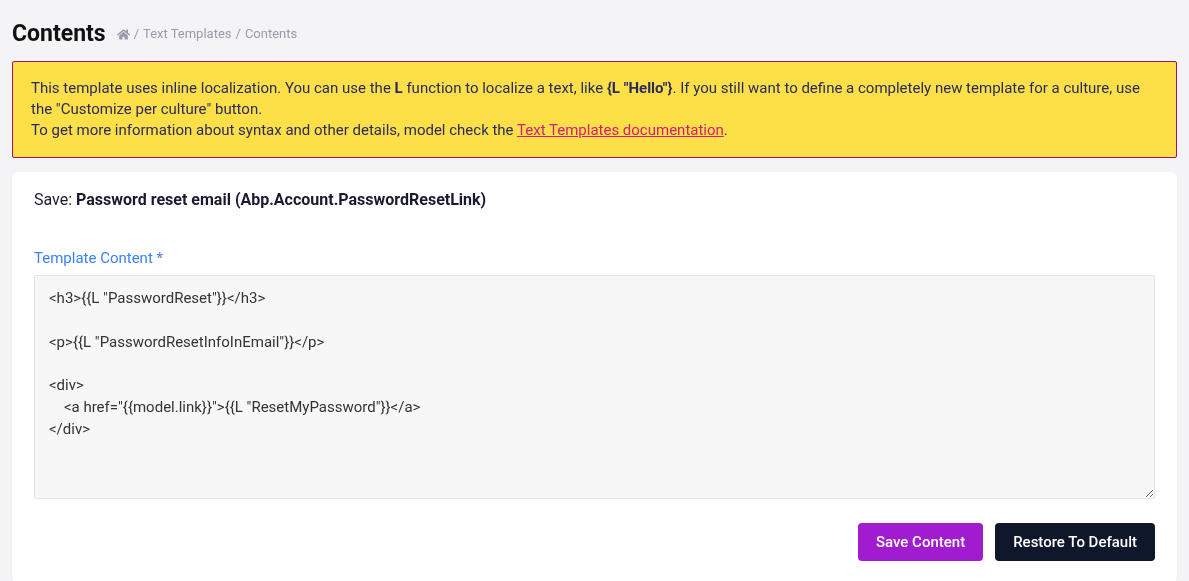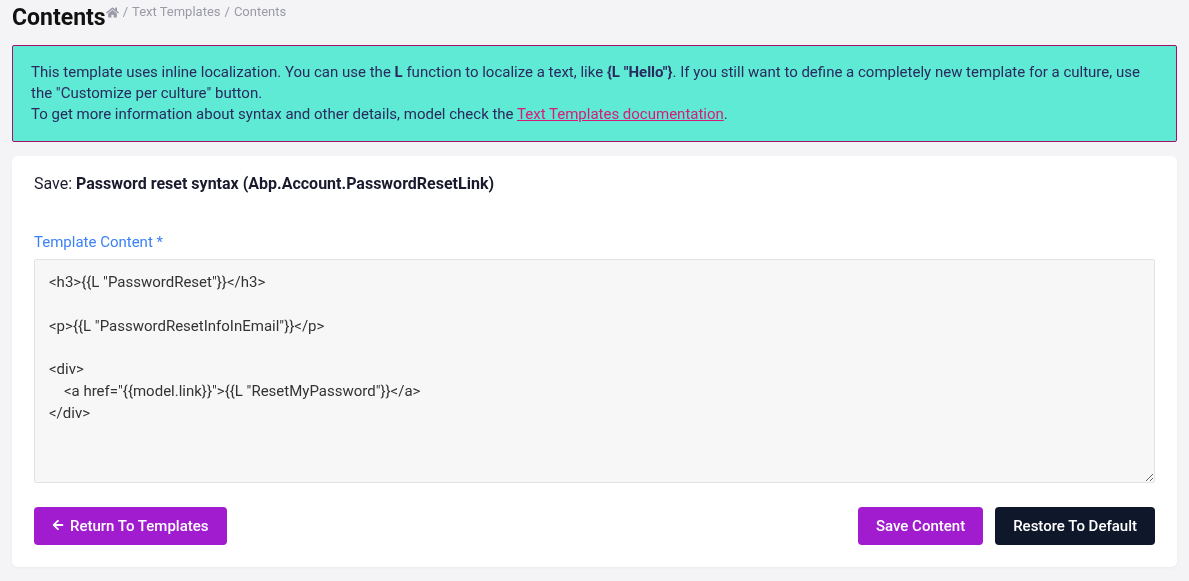--- a/index.html
+++ b/index.html
@@ -6,23 +6,23 @@
   body {
     font-family: -apple-system, BlinkMacSystemFont, "Segoe UI", Roboto, "Helvetica Neue", Arial, sans-serif;
     background: #f4f4f6;
     color: #1a1a2e;
     width: 1189px;
     height: 581px;
     overflow: hidden;
   }
   .page-header {
     display: flex;
-    align-items: flex-start;
-    gap: 0;
-    padding: 4px 12px 14px 12px;
+    align-items: center;
+    gap: 11px;
+    padding: 20px 12px 14px 12px;
   }
   .page-title {
     font-size: 23px;
     font-weight: 700;
     color: #111;
   }
   .breadcrumb {
     display: flex;
     align-items: center;
     gap: 4px;
@@ -32,21 +32,21 @@
   .breadcrumb .home-icon svg {
     width: 13px;
     height: 13px;
     fill: #9a9aa8;
     vertical-align: middle;
   }
   .breadcrumb .sep { color: #9a9aa8; }
   .alert {
     margin: 0 12px 14px 12px;
     border: 1px solid #a3106a;
-    background: #5eead4;
+    background: #fde047;
     padding: 16px 18px;
     font-size: 15px;
     color: #2b2a5e;
     line-height: 1.4;
     border-radius: 2px;
   }
   .alert b { font-weight: 700; }
   .alert a {
     color: #d61b7b;
   }
@@ -137,41 +137,33 @@
 
 <div class="alert">
   <span>This template uses inline localization. You can use the </span><b>L</b><span> function to localize a text, like </span><b>{L "Hello"}</b><span>. If you still want to define a completely new template for a culture, use the "Customize per culture" button.</span>
   <br>
   <span>To get more information about syntax and other details, model check the </span><a href="#">Text Templates documentation</a><span>.</span>
 </div>
 
 <div class="card">
   <div class="name-row">
     <span>Save:</span>
-    <span class="value">Password reset syntax (Abp.Account.PasswordResetLink)</span>
+    <span class="value">Password reset email (Abp.Account.PasswordResetLink)</span>
   </div>
 
   <div class="field-label">Template Content *</div>
   <textarea style="">&lt;h3&gt;{{L "PasswordReset"}}&lt;/h3&gt;
 
 &lt;p&gt;{{L "PasswordResetInfoInEmail"}}&lt;/p&gt;
 
 &lt;div&gt;
     &lt;a href="{{model.link}}"&gt;{{L "ResetMyPassword"}}&lt;/a&gt;
 &lt;/div&gt;</textarea>
 
   <div class="actions">
-    <button class="btn btn-purple">
-      <span class="arrow-left-icon">
-        <svg viewBox="0 0 448 512">
-            <path d="M257.5 445.1l-22.2 22.2c-9.4 9.4-24.6 9.4-33.9 0L7 273c-9.4-9.4-9.4-24.6 0-33.9L201.4 44.7c9.4-9.4 24.6-9.4 33.9 0l22.2 22.2c9.5 9.5 9.3 25-.4 34.3L136.6 216H424c13.3 0 24 10.7 24 24v32c0 13.3-10.7 24-24 24H136.6l120.5 114.8c9.8 9.3 10 24.8.4 34.3z"></path>
-          </svg>
-      </span>
-      <span>Return To Templates</span>
-    </button>
     <div class="spacer"></div>
     <button class="btn btn-purple">
       <span>Save Content</span>
     </button>
     <button class="btn btn-pink">
       <span>Restore To Default</span>
     </button>
   </div>
 </div>
 

